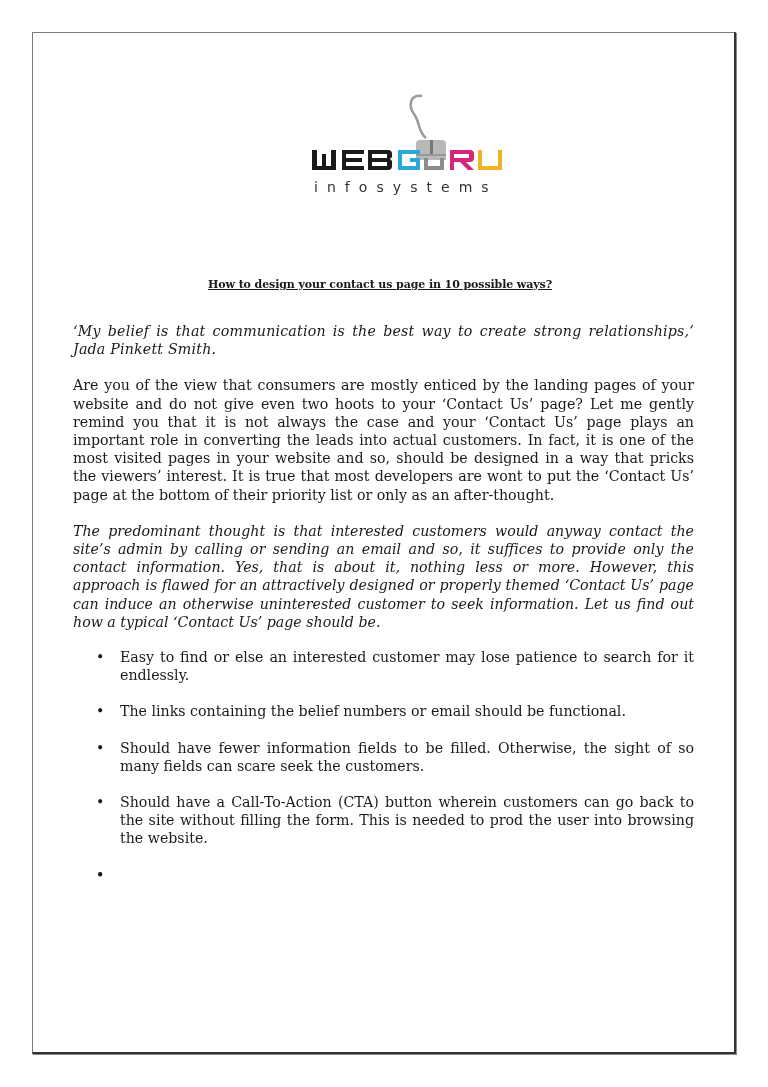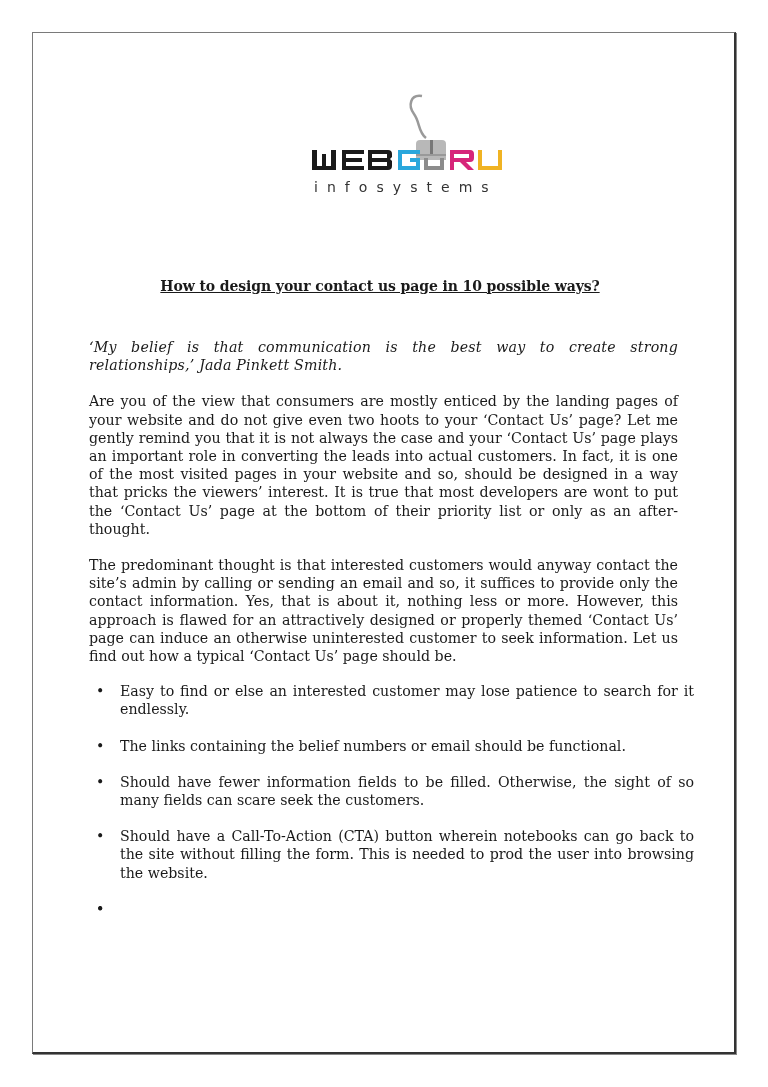--- a/index.html
+++ b/index.html
@@ -7,27 +7,27 @@
   .page {
     position: absolute; left: 32px; top: 32px; width: 701px; height: 1019px;
     border: 1px solid #7a7a7a; border-right: 2px solid #333; border-bottom: 2px solid #333;
     box-shadow: 1px 1px 0 #888;
     background: #fff;
   }
   .logo { position: absolute; left: 310px; top: 92px; width: 212px; height: 108px; }
   .logo svg { display: block; }
   .title {
     position: absolute; left: 0; width: 760px; top: 278px; text-align: center;
-    font-size: 14px; font-weight: bold; text-decoration: underline; letter-spacing: -0.1px;
+    font-size: 11px; font-weight: bold; text-decoration: underline; letter-spacing: -0.1px;
   }
   .content { position: absolute; left: 73px; top: 322px; width: 621px; font-size: 14.2px; line-height: 18.2px; }
-  .content p { margin: 16px; text-align: justify; }
+  .content p { margin: 0; text-align: justify; }
   .quote { font-style: italic; letter-spacing: 0.2px; }
   .p1 { margin-top: 18px !important; }
-  .p2 { margin-top: 18px !important; }
+  .p2 { margin-top: 18px !important; font-style: italic; }
   ul { list-style: none; margin: 17px 0 0 0; padding: 0; }
   li { position: relative; padding-left: 47px; text-align: justify; margin-bottom: 18px; }
   li .bullet { position: absolute; left: 23px; top: 0; }
 </style>
 </head>
 <body>
 
 <div class="page"></div>
 
 <div class="logo">
@@ -64,17 +64,17 @@
 <div class="title">How to design your contact us page in 10 possible ways?</div>
 
 <div class="content">
   <p class="quote">‘My belief is that communication is the best way to create strong relationships,’ Jada Pinkett Smith.</p>
   <p class="p1">Are you of the view that consumers are mostly enticed by the landing pages of your website and do not give even two hoots to your ‘Contact Us’ page? Let me gently remind you that it is not always the case and your ‘Contact Us’ page plays an important role in converting the leads into actual customers. In fact, it is one of the most visited pages in your website and so, should be designed in a way that pricks the viewers’ interest. It is true that most developers are wont to put the ‘Contact Us’ page at the bottom of their priority list or only as an after-thought.</p>
   <p class="p2">The predominant thought is that interested customers would anyway contact the site’s admin by calling or sending an email and so, it suffices to provide only the contact information. Yes, that is about it, nothing less or more. However, this approach is flawed for an attractively designed or properly themed ‘Contact Us’ page can induce an otherwise uninterested customer to seek information. Let us find out how a typical ‘Contact Us’ page should be.</p>
   <ul>
     <li><span class="bullet">•</span><span>Easy to find or else an interested customer may lose patience to search for it endlessly.</span></li>
     <li><span class="bullet">•</span><span>The links containing the belief numbers or email should be functional.</span></li>
     <li><span class="bullet">•</span><span>Should have fewer information fields to be filled. Otherwise, the sight of so many fields can scare seek the customers.</span></li>
-    <li><span class="bullet">•</span><span>Should have a Call-To-Action (CTA) button wherein notebooks can go back to the site without filling the form. This is needed to prod the user into browsing the website.</span></li>
+    <li><span class="bullet">•</span><span>Should have a Call-To-Action (CTA) button wherein customers can go back to the site without filling the form. This is needed to prod the user into browsing the website.</span></li>
     <li><span class="bullet">•</span></li>
     <li><span class="bullet">•</span></li>
   </ul>
 </div>
 
 </body></html>

